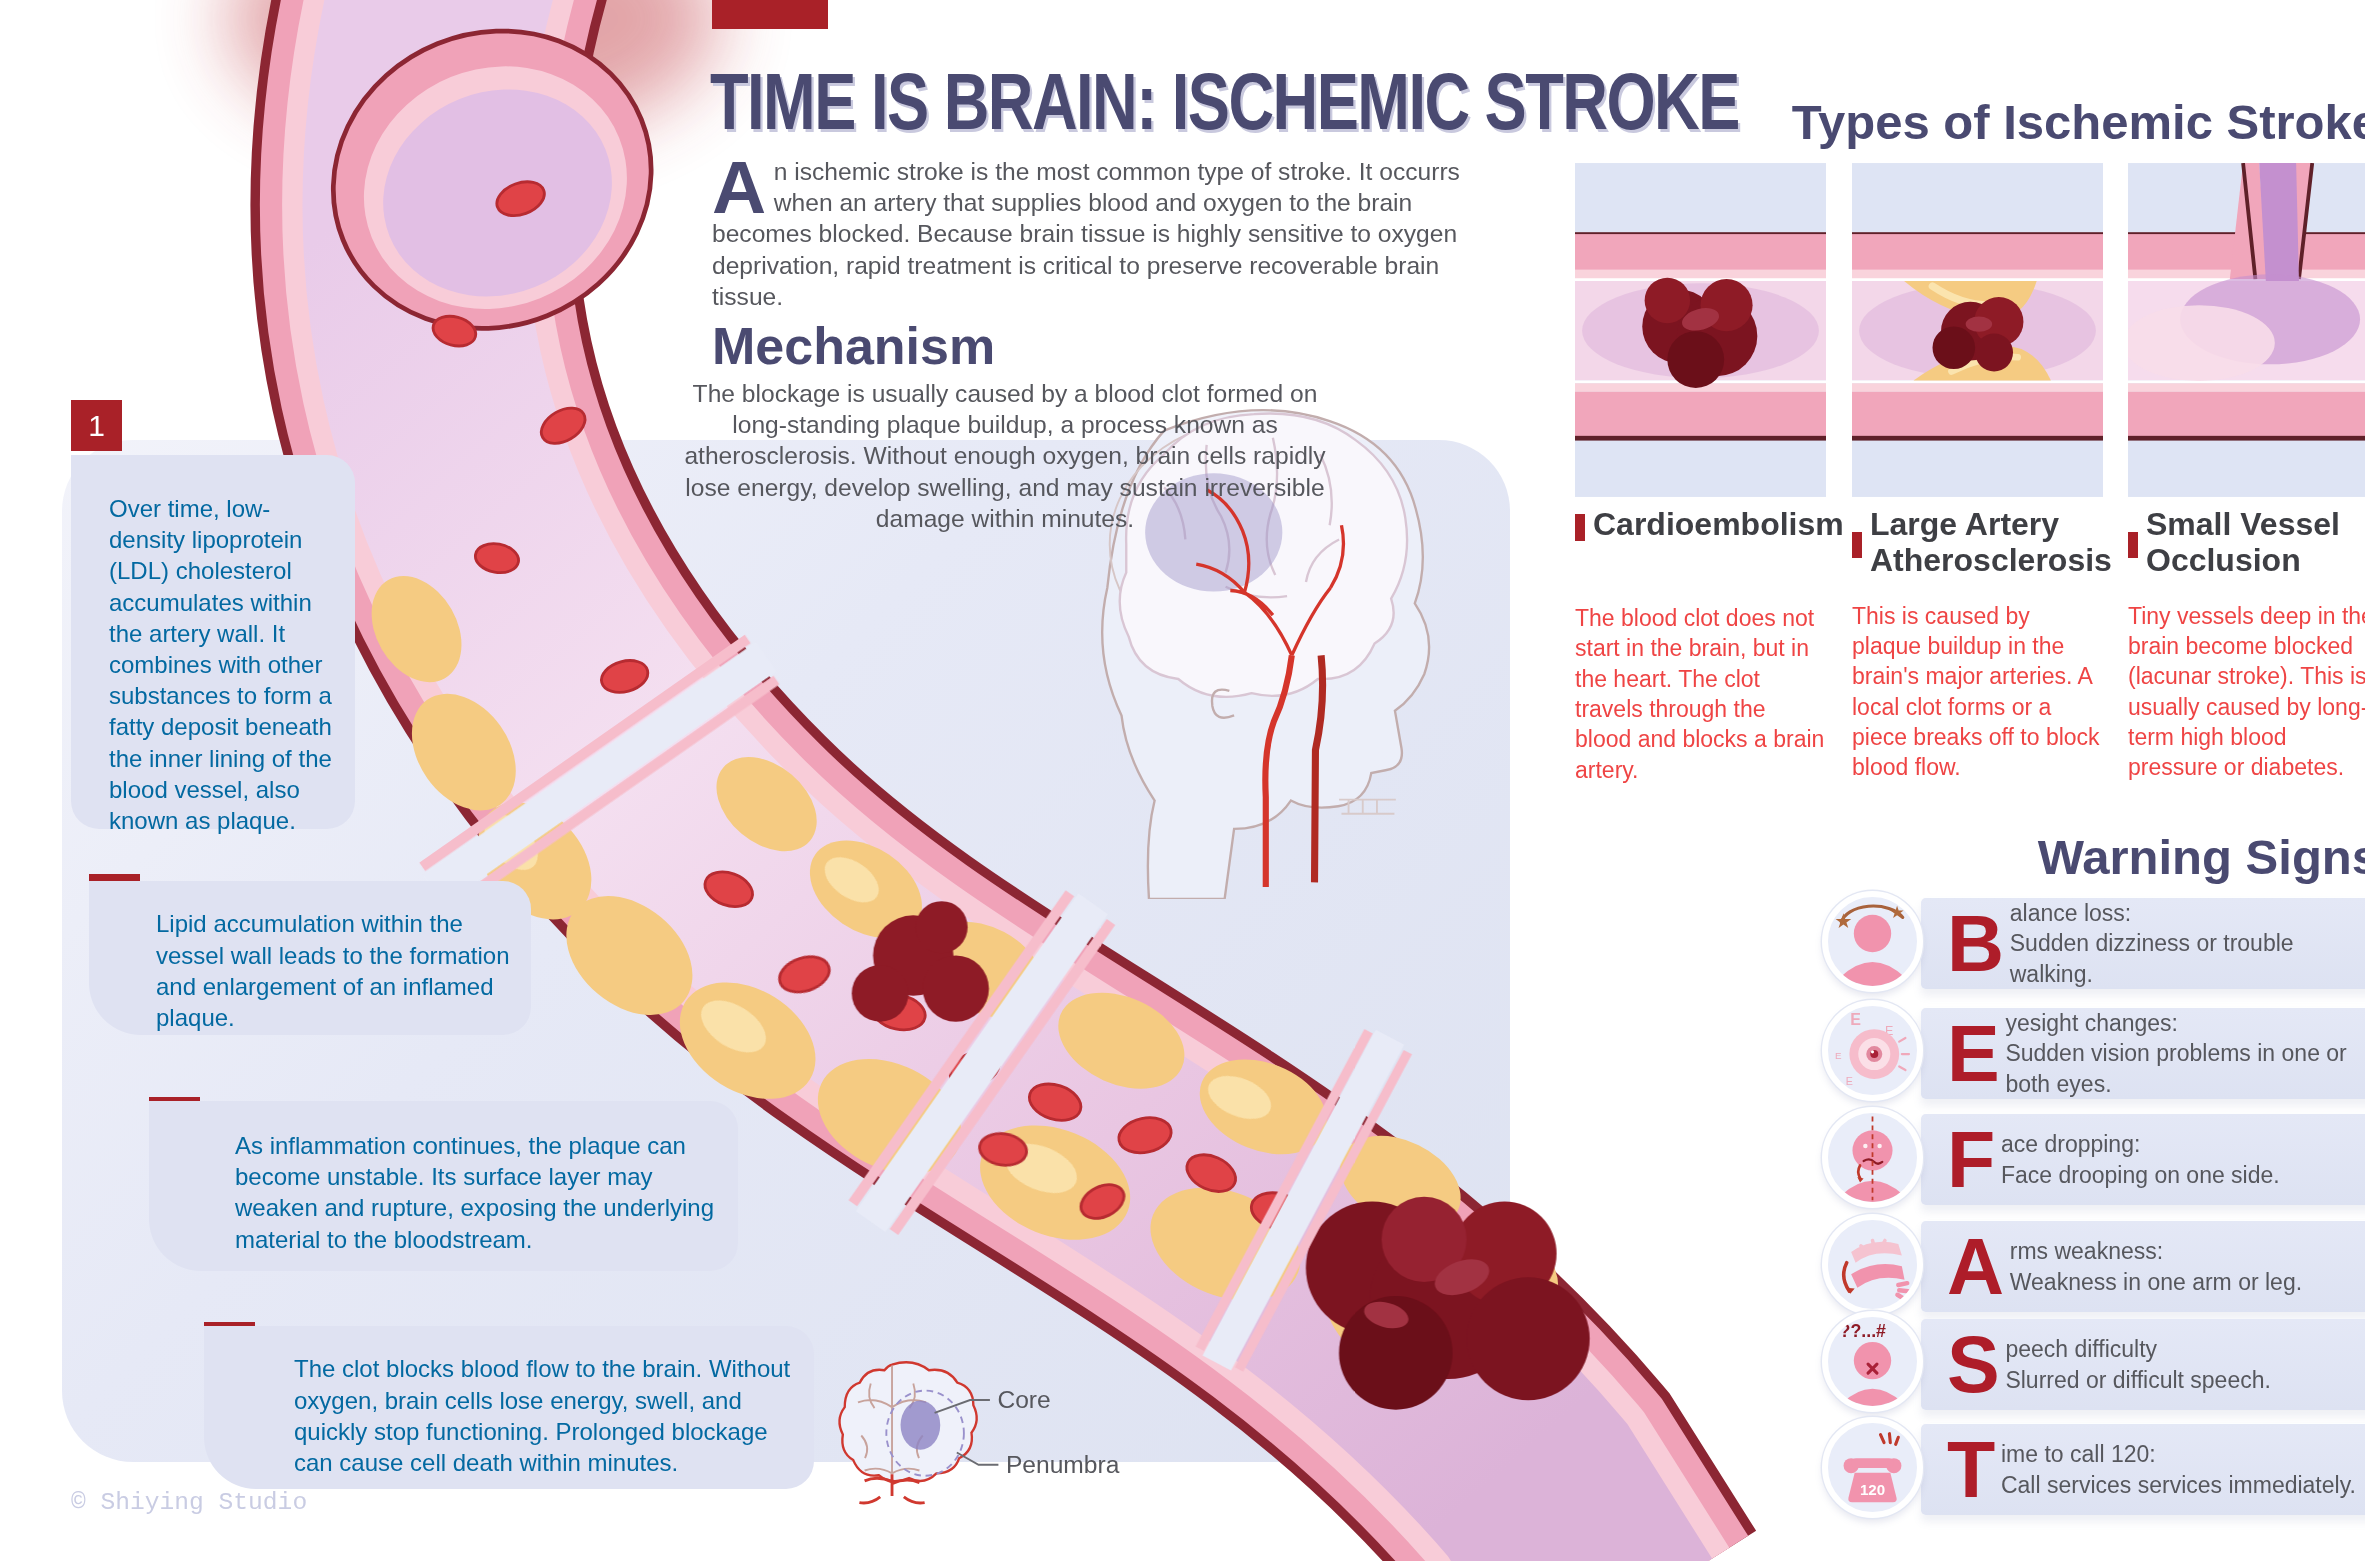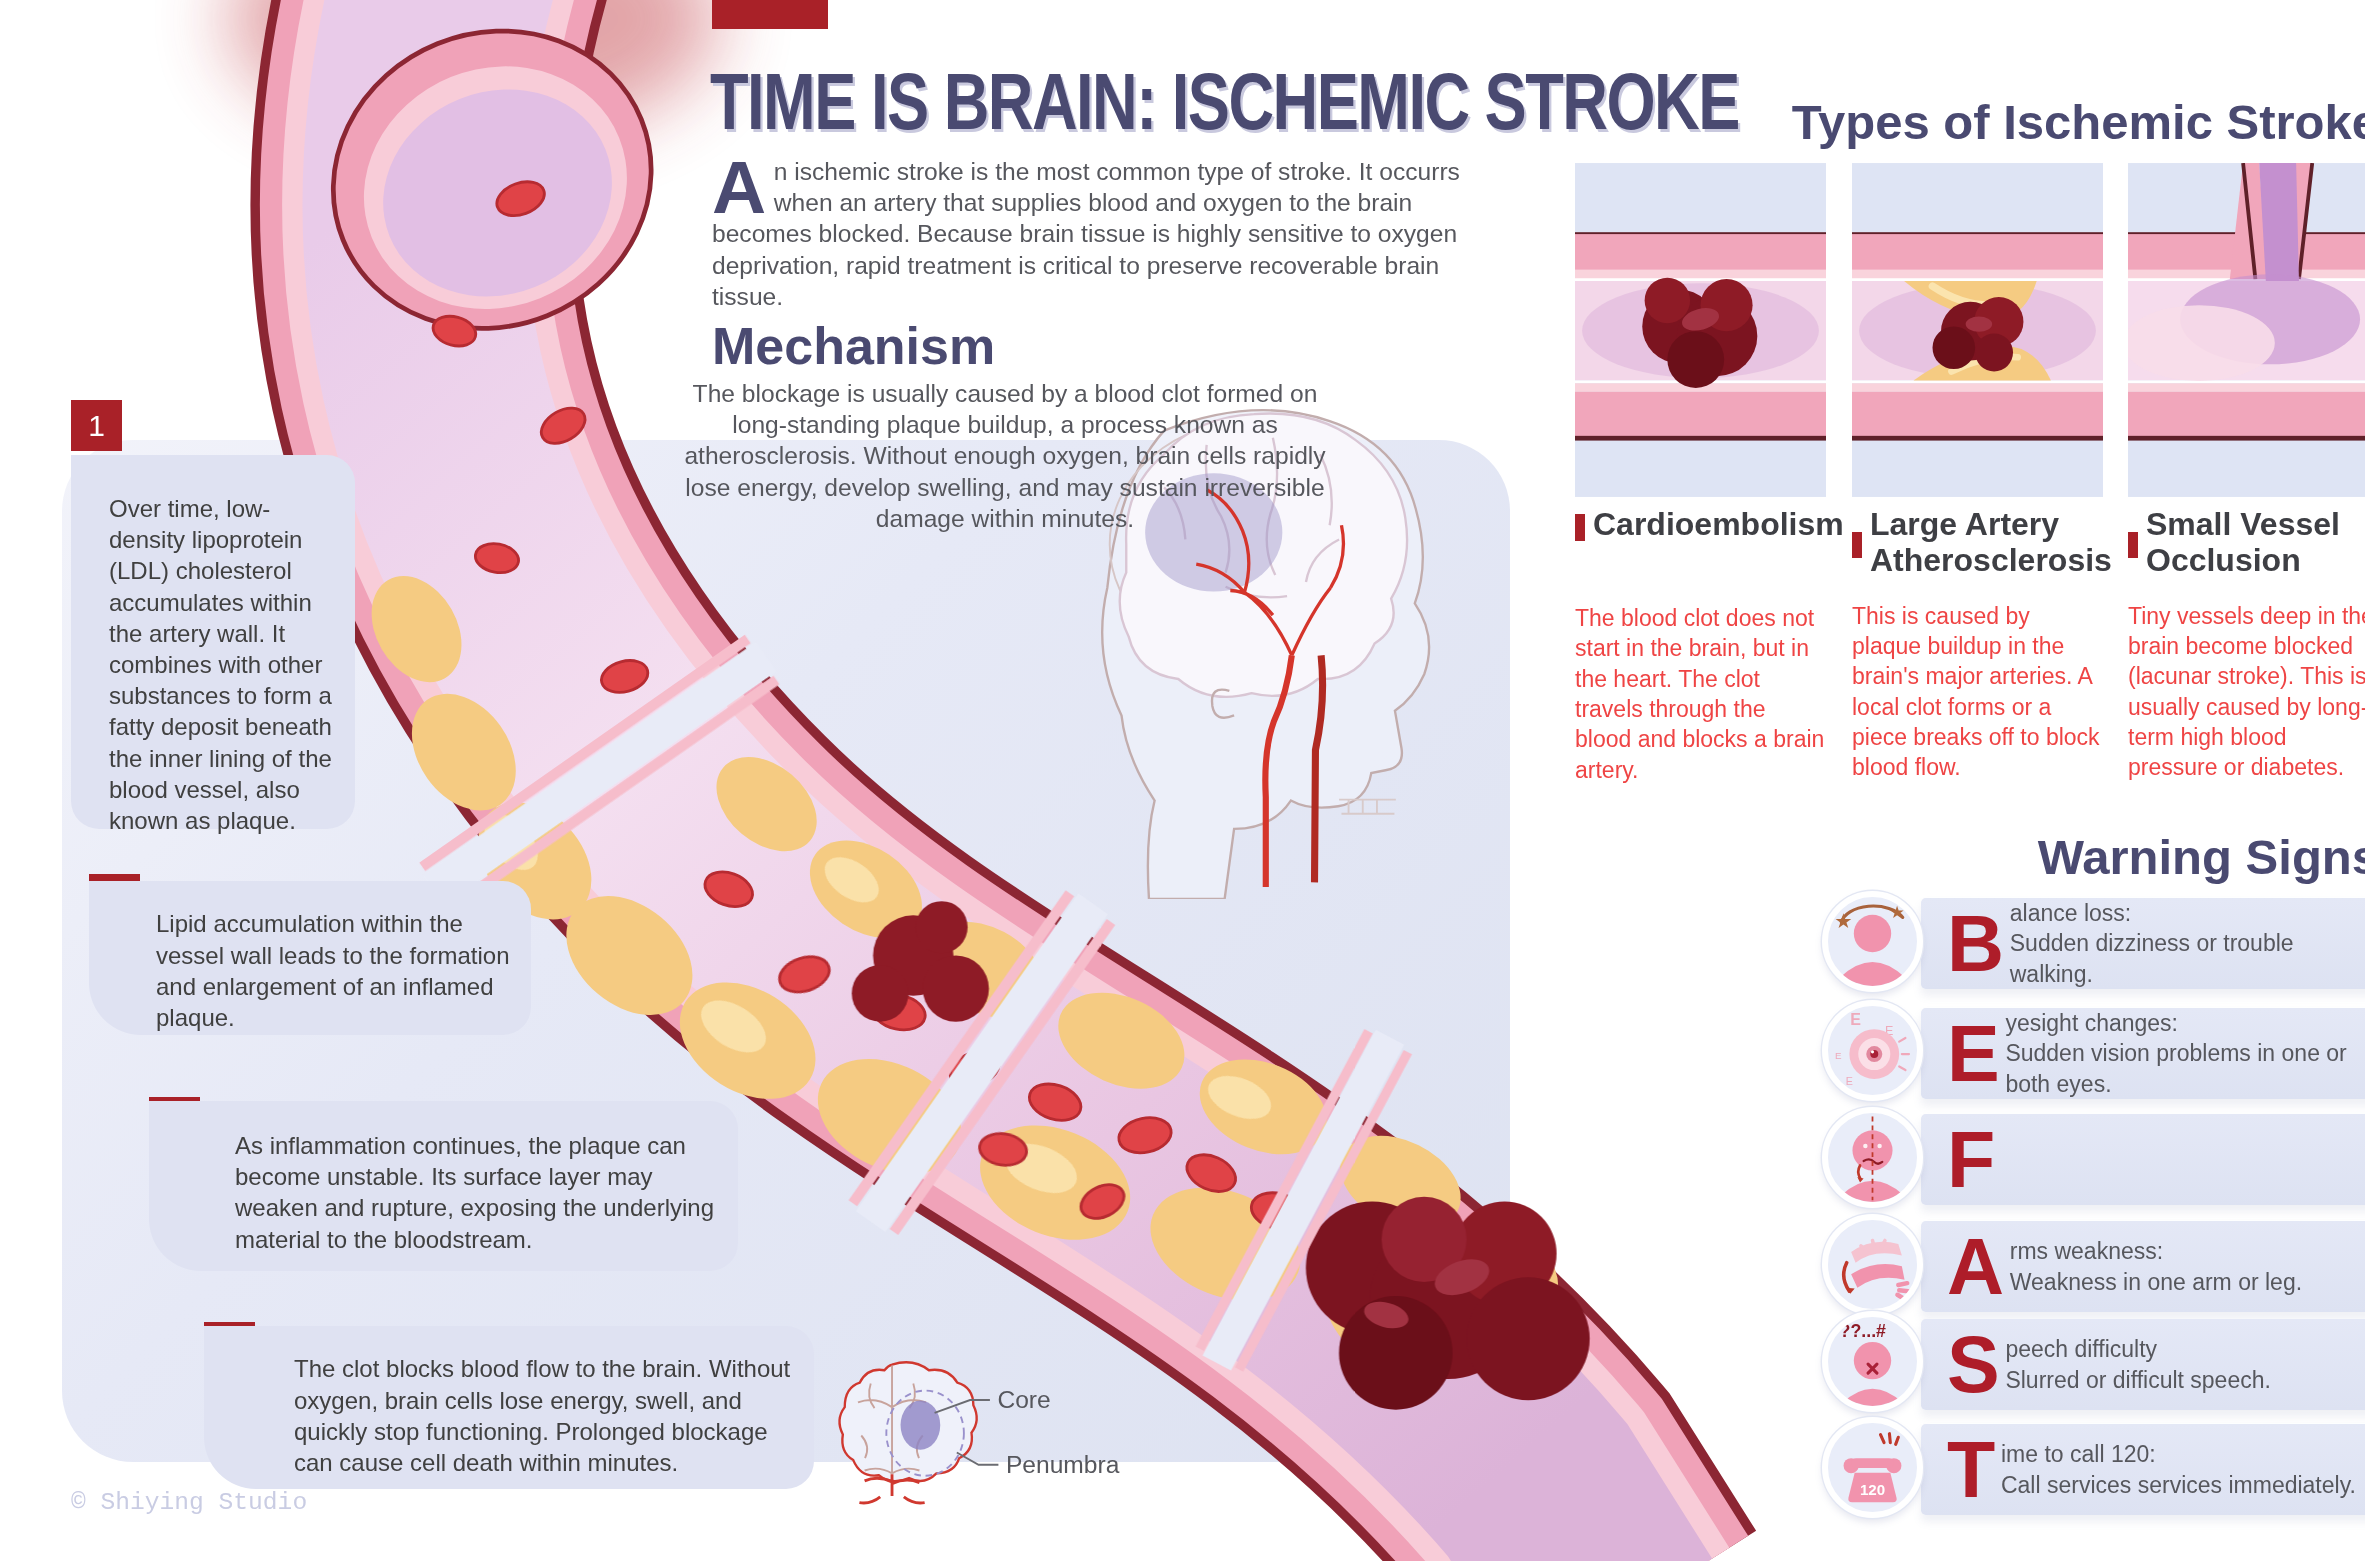--- a/index.html
+++ b/index.html
@@ -22,21 +22,21 @@
   .mech-head{left:712px;top:316px;font-size:52px;font-weight:700;color:#4a4a71;}
   .mech-body{left:681px;top:378px;width:648px;font-size:24.6px;line-height:1.27;text-align:center;}
 
   
   .main-panel{left:62px;top:440px;width:1448px;height:1022px;border-radius:71px;
               background:linear-gradient(135deg,#f2f3fa 0%,#e6e9f6 40%,#dde2f1 100%);}
 
   
   .badge{width:51px;height:51px;background:#a92128;color:#fff;font-size:30px;
          display:flex;align-items:center;justify-content:center;font-weight:400;}
-  .step-box{background:#dfe2f2;border-radius:28px;font-size:24px;line-height:1.3;color:#404040;}
+  .step-box{background:#dfe2f2;border-radius:28px;font-size:24px;line-height:1.3;color:#0369a1;}
   .box1{left:71px;top:455px;width:284px;height:374px;padding:38px 14px 0 38px;box-sizing:border-box;border-top-left-radius:0;}
   .badge1{left:71px;top:400px;}
   .box2{left:89px;top:881px;width:442px;height:154px;padding:27.4px 19px 0 67px;box-sizing:border-box;border-top-left-radius:0;border-bottom-left-radius:52px;}
   .badge2{left:89px;top:874px;}
   .box3{left:149px;top:1101px;width:589px;height:170px;padding:29px 19px 0 86px;box-sizing:border-box;border-top-left-radius:0;border-bottom-left-radius:52px;}
   .badge3{left:149px;top:1097px;}
   .box4{left:204px;top:1326px;width:610px;height:163px;padding:27.4px 14px 0 90px;box-sizing:border-box;border-top-left-radius:0;border-bottom-left-radius:52px;}
   .badge4{left:204px;top:1322px;}
 
   
@@ -368,20 +368,24 @@
       <circle cx="104" cy="108" r="36" fill="#fbdfe7"></circle>
       <circle cx="104" cy="108" r="18" fill="#e2899f"></circle>
       <circle cx="104" cy="108" r="9" fill="#a92138"></circle>
       <circle cx="100" cy="103" r="3.5" fill="#fff"></circle>
       <path d="M160 80 l14 -8 M166 108 h16 M160 136 l14 8" stroke="#f0a8ba" stroke-width="5" stroke-linecap="round"></path>
     </svg>
   </div>
 
   <div class="abs warn-box" style="top:1114px;">
     <div class="warn-letter">F</div>
+    <div class="warn-text">
+      <div>ace dropping:</div>
+      <div>Face drooping on one side.</div>
+    </div>
   </div>
   <div class="abs warn-circle" style="top:1107px;">
     <svg viewBox="0 0 200 200">
       <circle cx="100" cy="84" r="45" fill="#f193ad"></circle>
       <path d="M30 185 Q100 120 170 185 L170 205 L30 205 Z" fill="#f193ad"></path>
       <circle cx="84" cy="74" r="5" fill="#fdf0f3"></circle>
         <circle cx="116" cy="74" r="5" fill="#fdf0f3"></circle>
       <path d="M80 108 Q94 100 104 110 Q112 118 122 110" stroke="#8e1b26" stroke-width="5" fill="none" stroke-linecap="round"></path>
       <line x1="100" y1="8" x2="100" y2="196" stroke="#c0392b" stroke-width="4" stroke-dasharray="11 9"></line>
       <path d="M72 118 q-8 14 0 28" stroke="#c0392b" stroke-width="6" fill="none" stroke-linecap="round"></path>

